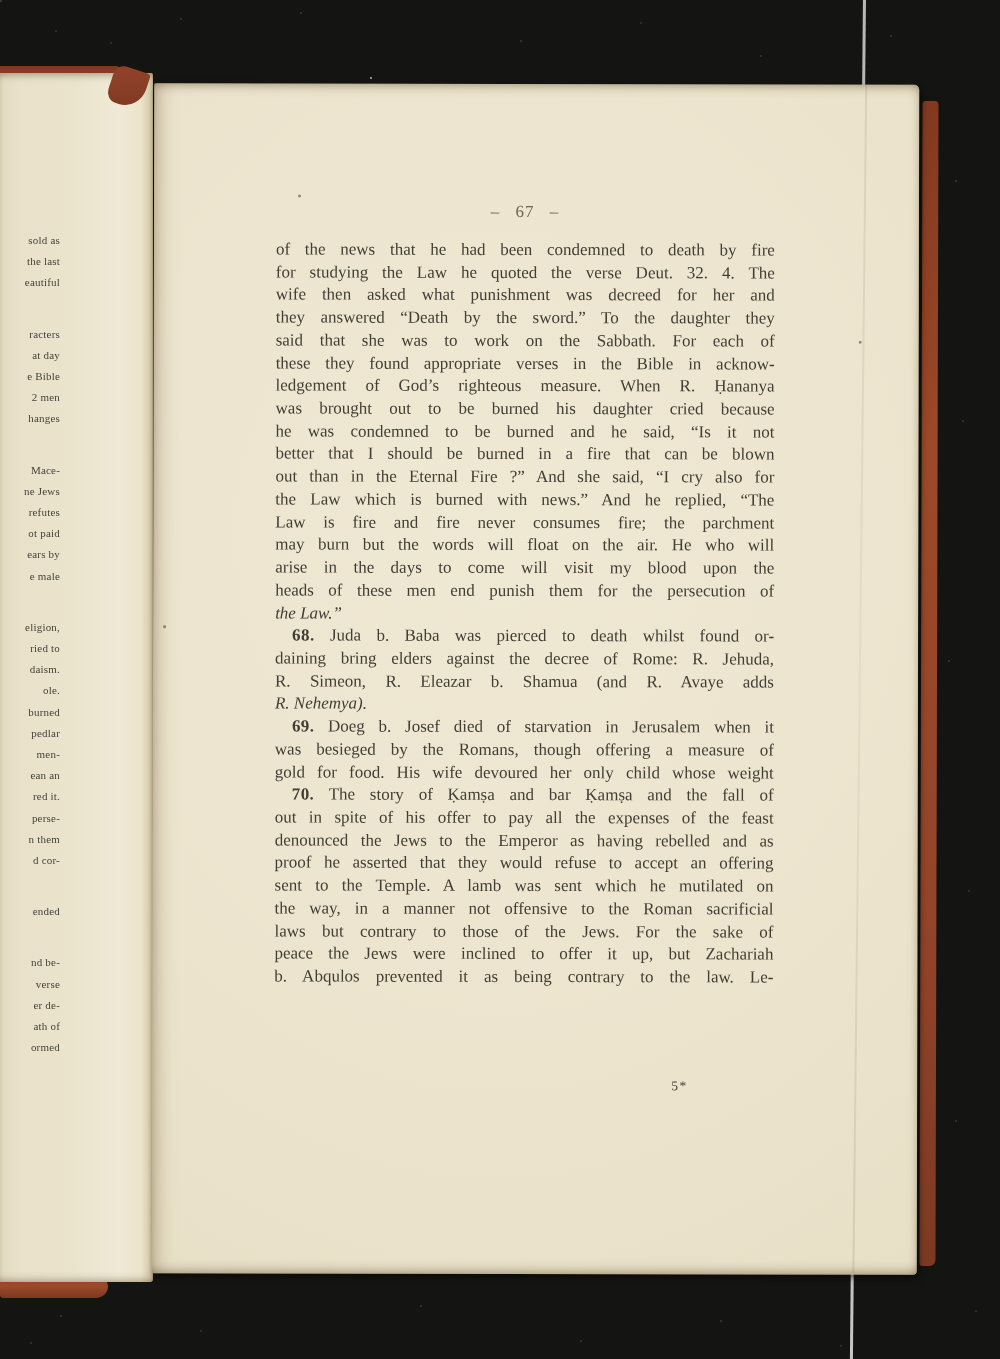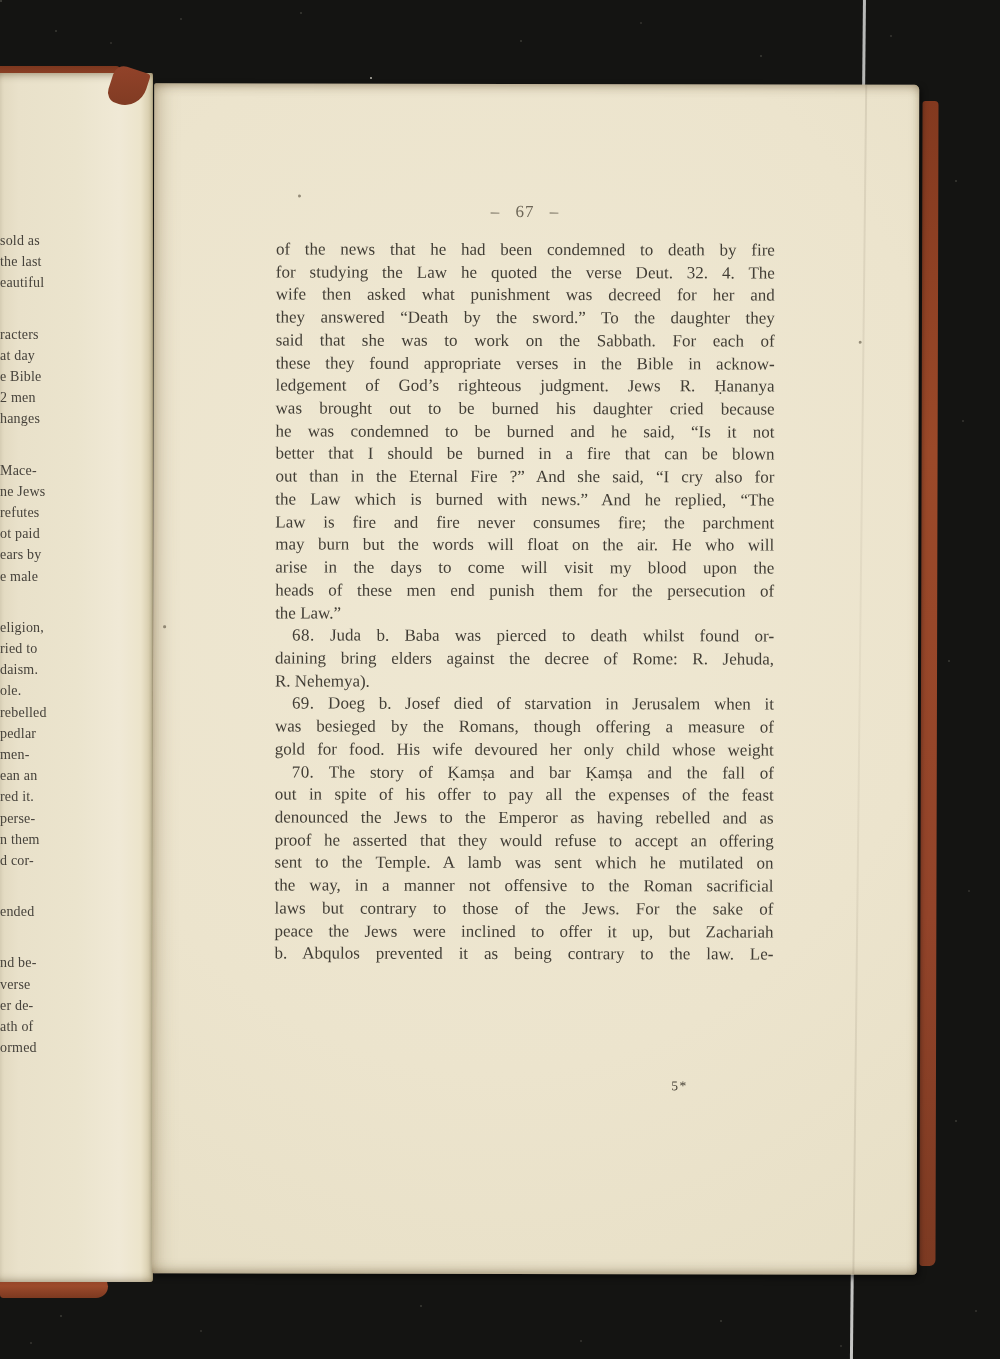--- a/index.html
+++ b/index.html
@@ -54,22 +54,22 @@
     border-radius:3px 4px 6px 3px;transform:rotate(.15deg);
   }
   
   .left-page{
     position:absolute;left:0;top:73px;width:153px;height:1209px;z-index:2;
     background:linear-gradient(90deg,#e2d9c0 0%,#e9e1ca 12%,#ebe4cd 50%,#f0e9d6 78%,#ece4cb 92%,#d3c8a7 99%,#bdb08d 100%);
     border-radius:0 2px 3px 0;
     box-shadow:inset 0 7px 9px -6px rgba(80,60,30,.55), inset 0 -7px 9px -6px rgba(80,60,30,.5);
   }
   .fragments{
-    position:absolute;left:0;top:157px;width:60px;
-    font-size:14px;line-height:21.2px;color:#46423b;letter-spacing:.2px;
+    position:absolute;left:0;top:157px;width:60px;text-align:right;
+    font-size:11px;line-height:21.2px;color:#46423b;letter-spacing:.2px;
   }
   .frag{white-space:nowrap;}
   .frag-gap{height:30px;}
   
   .main-page{
     position:absolute;left:153px;top:84px;width:765px;height:1190px;z-index:4;
     background:radial-gradient(ellipse 120% 90% at 45% 38%, #efe8d3 0%, #ece4cd 50%, #e7dfc6 82%, #e0d6ba 100%);
     border-radius:2px 5px 4px 2px;
     box-shadow:
       inset 14px 0 22px -14px rgba(110,85,45,.55),
@@ -86,23 +86,23 @@
   }
   .header{
     position:absolute;left:0;top:118px;width:742px;text-align:center;
     font-size:17px;color:#6d6657;word-spacing:10px;letter-spacing:1px;
   }
   .textblock{
     position:absolute;left:122px;top:155px;width:499px;
     font-size:17px;line-height:22.72px;color:#423e36;
   }
   .tl{text-align:justify;text-align-last:justify;text-justify:inter-word;}
-  .tl.short{text-align-last:left;}
+  .tl.short{text-align-last:left;font-style:italic;}
   .tl.ind{padding-left:17px;}
-  .pn{font-weight:normal;letter-spacing:.4px;}
+  .pn{font-weight:bold;letter-spacing:.4px;}
   .sig{
     position:absolute;left:519px;top:994px;
     font-size:13.5px;color:#494439;letter-spacing:1.5px;
   }
   .dust{position:absolute;border-radius:50%;background:rgba(75,66,50,.55);width:3px;height:3px;}
   .dust1{left:144px;top:111px;}
   .dust2{left:705px;top:256px;}
   .dust3{left:10px;top:542px;width:2.5px;height:2.5px;}
 </style>
 </head>
@@ -133,21 +133,21 @@
         <div class="frag">ne Jews</div>
         <div class="frag">refutes</div>
         <div class="frag">ot paid</div>
         <div class="frag">ears by</div>
         <div class="frag">e male</div>
         <div class="frag-gap"></div>
         <div class="frag">eligion,</div>
         <div class="frag">ried to</div>
         <div class="frag">daism.</div>
         <div class="frag">ole.</div>
-        <div class="frag">rebelled</div>
+        <div class="frag">burned</div>
         <div class="frag">pedlar</div>
         <div class="frag">men-</div>
         <div class="frag">ean an</div>
         <div class="frag">red it.</div>
         <div class="frag">perse-</div>
         <div class="frag">n them</div>
         <div class="frag">d cor-</div>
         <div class="frag-gap"></div>
         <div class="frag">ended</div>
         <div class="frag-gap"></div>
@@ -162,33 +162,34 @@
   <div class="main-page">
     <div class="crease"></div>
     <div class="header">– 67 –</div>
     <div class="textblock" id="textblock">
         <div class="tl">of the news that he had been condemned to death by fire</div>
         <div class="tl">for studying the Law he quoted the verse Deut. 32. 4. The</div>
         <div class="tl">wife then asked what punishment was decreed for her and</div>
         <div class="tl">they answered “Death by the sword.” To the daughter they</div>
         <div class="tl">said that she was to work on the Sabbath. For each of</div>
         <div class="tl">these they found appropriate verses in the Bible in acknow-</div>
-        <div class="tl">ledgement of God’s righteous judgment. Jews R. Ḥananya</div>
+        <div class="tl">ledgement of God’s righteous measure. When R. Ḥananya</div>
         <div class="tl">was brought out to be burned his daughter cried because</div>
         <div class="tl">he was condemned to be burned and he said, “Is it not</div>
         <div class="tl">better that I should be burned in a fire that can be blown</div>
         <div class="tl">out than in the Eternal Fire ?” And she said, “I cry also for</div>
         <div class="tl">the Law which is burned with news.” And he replied, “The</div>
         <div class="tl">Law is fire and fire never consumes fire; the parchment</div>
         <div class="tl">may burn but the words will float on the air. He who will</div>
         <div class="tl">arise in the days to come will visit my blood upon the</div>
         <div class="tl">heads of these men end punish them for the persecution of</div>
         <div class="tl short">the Law.”</div>
         <div class="tl ind"><b class="pn">68.</b> Juda b. Baba was pierced to death whilst found or-</div>
         <div class="tl">daining bring elders against the decree of Rome: R. Jehuda,</div>
+        <div class="tl">R. Simeon, R. Eleazar b. Shamua (and R. Avaye adds</div>
         <div class="tl short">R. Nehemya).</div>
         <div class="tl ind"><b class="pn">69.</b> Doeg b. Josef died of starvation in Jerusalem when it</div>
         <div class="tl">was besieged by the Romans, though offering a measure of</div>
         <div class="tl">gold for food. His wife devoured her only child whose weight</div>
         <div class="tl ind"><b class="pn">70.</b> The story of Ḳamṣa and bar Ḳamṣa and the fall of</div>
         <div class="tl">out in spite of his offer to pay all the expenses of the feast</div>
         <div class="tl">denounced the Jews to the Emperor as having rebelled and as</div>
         <div class="tl">proof he asserted that they would refuse to accept an offering</div>
         <div class="tl">sent to the Temple. A lamb was sent which he mutilated on</div>
         <div class="tl">the way, in a manner not offensive to the Roman sacrificial</div>

